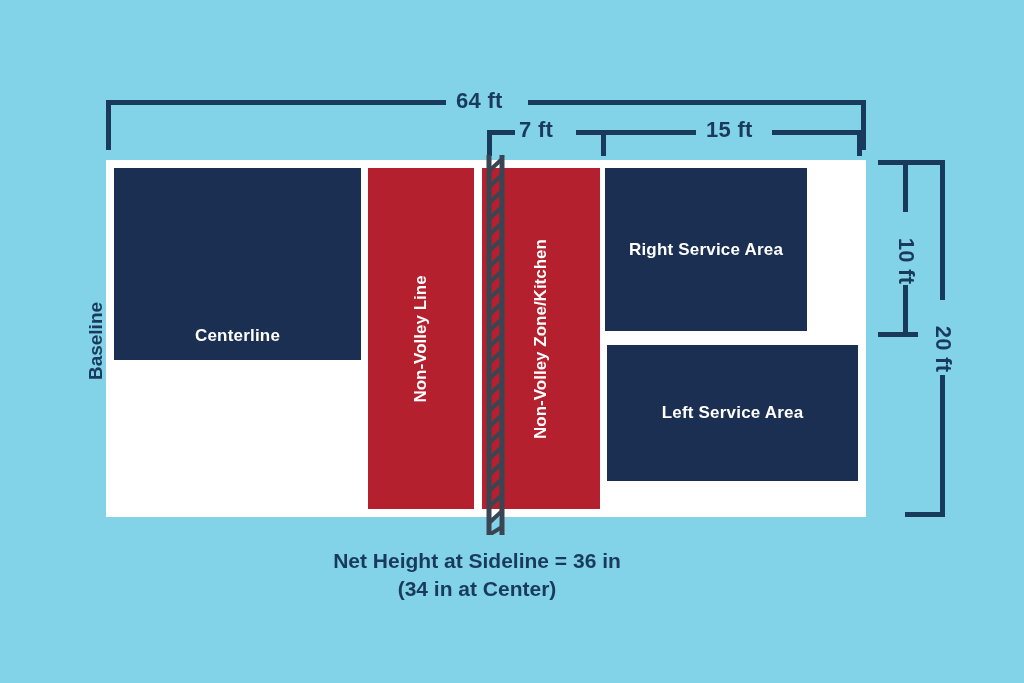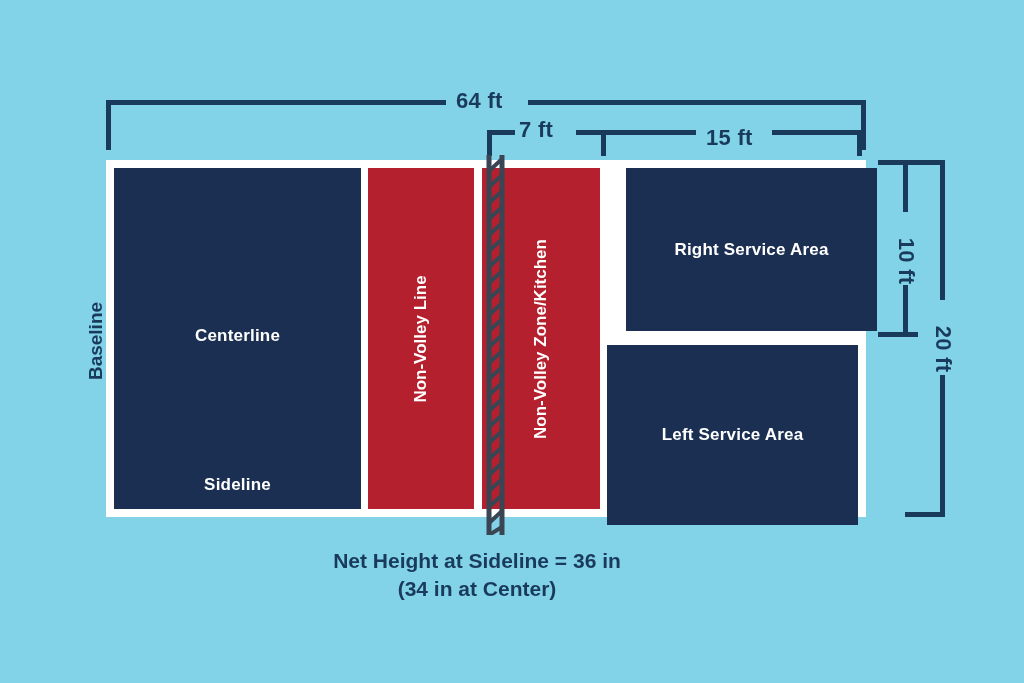--- a/index.html
+++ b/index.html
@@ -65,22 +65,22 @@
     left: 50%;
     top: 50%;
     transform: translate(-50%, -50%) rotate(-90deg);
     white-space: nowrap;
     color: #ffffff;
     font-weight: bold;
     font-size: 17px;
   }
 
   
-  .rs-top { left: 520px; top: 8px;   width: 251px; height: 163px; }
-  .rs-bot { left: 501px; top: 185px; width: 251px; height: 180px; }
+  .rs-top { left: 499px; top: 8px;   width: 202px; height: 163px; }
+  .rs-bot { left: 501px; top: 185px; width: 251px; height: 136px; }
   .rs-top .cell-label,
   .rs-bot .cell-label {
     top: 50%;
     transform: translateY(-50%);
   }
 
   
   .net {
     position: absolute;
     left: 486px;
@@ -152,34 +152,31 @@
   <div>
     <div class="dim-line dim-v" style="left:487px; top:130px; height:26px;"></div>
     <div class="dim-line dim-h" style="left:487px; top:130px; width:28px;"></div>
     <div class="dim-label" style="left:519px; top:117px;text-align:right;">7 ft</div>
     <div class="dim-line dim-h" style="left:576px; top:130px; width:30px;"></div>
     <div class="dim-line dim-v" style="left:601px; top:130px; height:26px;"></div>
   </div>
 
   <div>
     <div class="dim-line dim-h" style="left:601px; top:130px; width:95px;"></div>
-    <div class="dim-label" style="left:706px; top:125px;">15 ft</div>
+    <div class="dim-label" style="left:706px; top:117px;">15 ft</div>
     <div class="dim-line dim-h" style="left:772px; top:130px; width:90px;"></div>
     <div class="dim-line dim-v" style="left:857px; top:130px; height:26px;"></div>
   </div>
 
   <div class="court">
 
     <div class="cell lb-top">
       <div class="cell-label">Centerline</div>
     </div>
 
-    <div class="cell lb-bot">
-      <div class="cell-label">Sideline</div>
-    </div>
 
     <div class="kitchen k-left">
       <div class="k-label">Non-Volley Line</div>
     </div>
 
     <div class="kitchen k-right">
       <div class="k-label">Non-Volley Zone/Kitchen</div>
     </div>
 
     <div class="cell rs-top">

